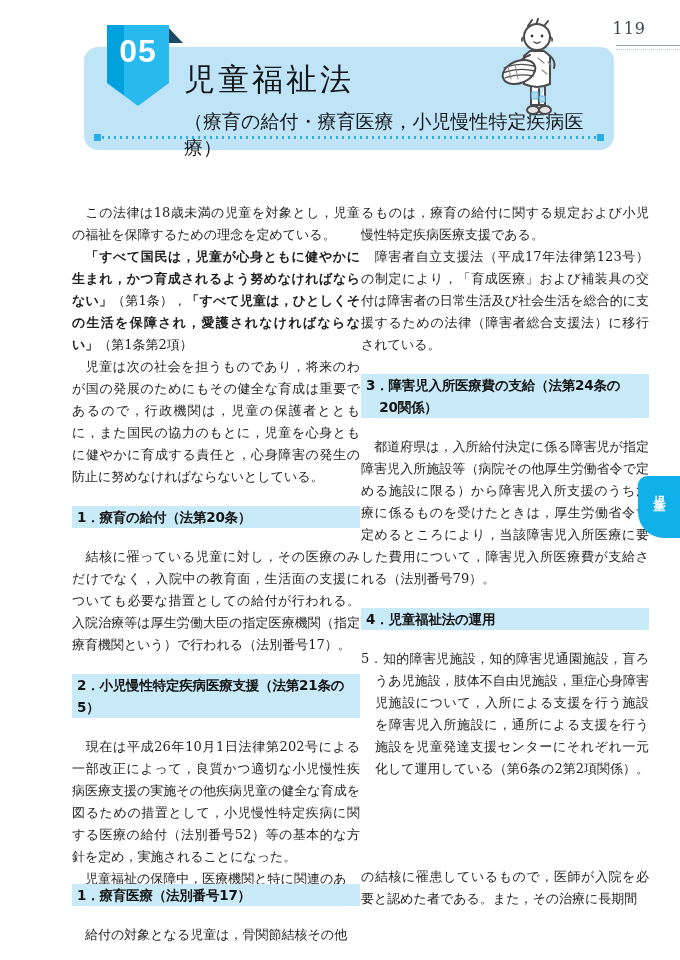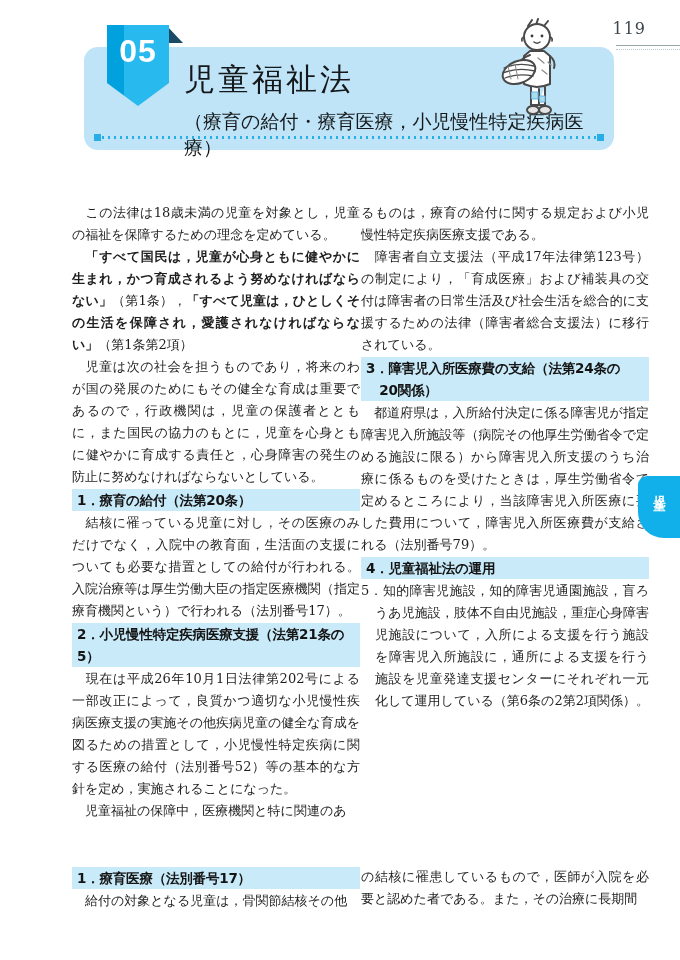--- a/index.html
+++ b/index.html
@@ -38,21 +38,21 @@
   .sec-title{position:absolute;left:50%;transform:translateX(-50%);top:0;margin:0;z-index:1;
     background:#fff;padding:0 12px;white-space:nowrap;
     font-family:"DejaVu Sans","Liberation Sans",sans-serif;
     font-size:22px;font-weight:bold;line-height:32px;color:#101417;}
   .book-icon{position:absolute;right:2px;top:-6px;z-index:2;width:52px;height:48px;}
   
   .col{position:absolute;}
   .body-p{margin:0;font-size:13px;line-height:22px;text-align:justify;color:#1e1e1e;}
   .body-p b{font-weight:bold;}
   .hang{padding-left:14px;text-indent:-14px;}
-  .sub-h{margin:1px 0;padding:0 5px;background:#c9eaf9;white-space:pre-line;
+  .sub-h{margin:18px 0;padding:0 5px;background:#c9eaf9;white-space:pre-line;
     font-family:"DejaVu Sans","Liberation Sans",sans-serif;
     font-size:13.5px;font-weight:bold;line-height:22px;letter-spacing:-0.2px;color:#141414;}
   
   .side-tab{position:absolute;right:0;top:476px;width:42px;height:62px;background:#12b0ea;
     border-radius:9px 0 0 26px;display:flex;justify-content:center;}
   .side-tab span{writing-mode:vertical-rl;margin-top:9px;color:#fff;
     font-family:"DejaVu Sans","Liberation Sans",sans-serif;
     font-size:12.5px;letter-spacing:3px;font-weight:600;}
 </style>
 </head>

